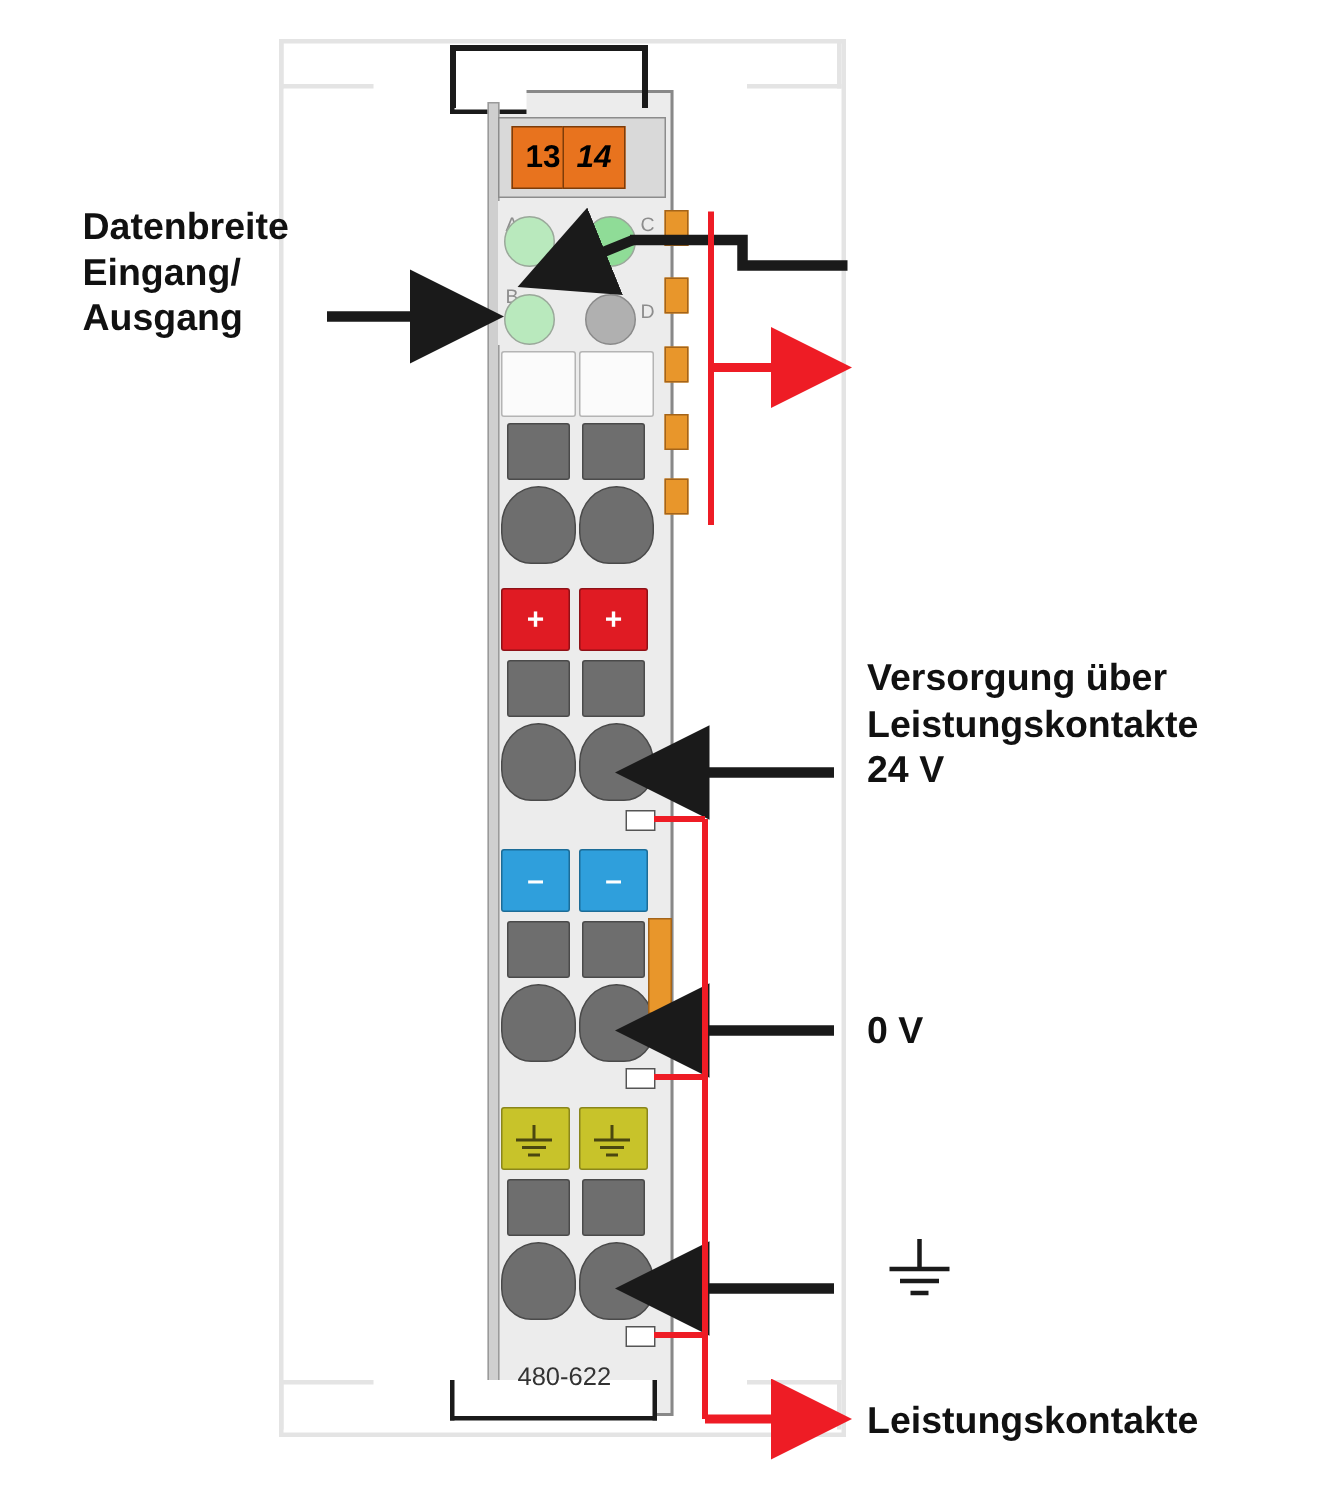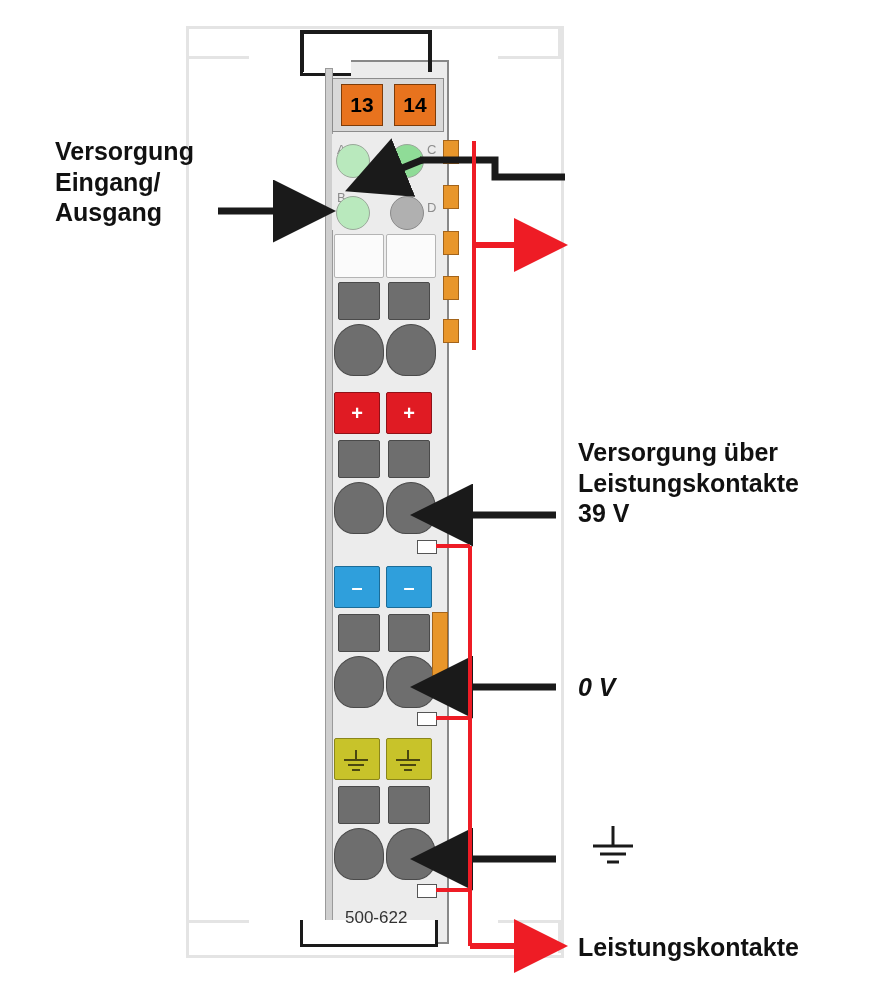--- a/index.html
+++ b/index.html
@@ -178,21 +178,21 @@
   <div class="topcap" style="left:300px; top:30px; width:48px; height:40px; border-right:none; background:#ffffff;"></div>
   <div class="abs" style="left:300px; top:30px; width:132px; height:4px; background:#1a1a1a;"></div>
   <div class="abs" style="left:300px; top:30px; width:4px; height:42px; background:#1a1a1a;"></div>
   <div class="abs" style="left:428px; top:30px; width:4px; height:42px; background:#1a1a1a;"></div>
   <div class="abs" style="left:325px; top:68px; width:6px; height:876px; background:#cfcfcf; border:1px solid #9a9a9a;"></div>
 
   <div class="abs" style="left:300px; top:920px; width:132px; height:24px; border:3px solid #1a1a1a; border-top:none; background:#ffffff;"></div>
 
   <div class="numplate" style="left:332px; top:78px; width:110px; height:52px;"></div>
   <div class="numbox" style="left:341px; top:84px; width:40px; height:40px; line-height:40px;">13</div>
-  <div class="numbox" style="left:394px; top:84px; width:40px; height:40px; line-height:40px;">14</div>
+  <div class="numbox" style="left:375px; top:84px; width:40px; height:40px; line-height:40px;font-style:italic;">14</div>
 
   <div class="abs" style="left:332px; top:134px; width:110px; height:96px; background:#ececec;"></div>
   <div class="ledtxt" style="left:337px; top:142px;">A</div>
   <div class="ledtxt" style="left:337px; top:190px;">B</div>
   <div class="ledtxt" style="left:427px; top:142px;">C</div>
   <div class="ledtxt" style="left:427px; top:200px;">D</div>
 
   <div class="led green" style="left:336px; top:144px; width:32px; height:32px;"></div>
   <div class="led greenmid" style="left:390px; top:144px; width:32px; height:32px;"></div>
   <div class="led green" style="left:336px; top:196px; width:32px; height:32px;"></div>
@@ -227,21 +227,21 @@
 
   <div class="yellowbox" style="left:334px; top:738px; width:44px; height:40px;"></div>
   <div class="yellowbox" style="left:386px; top:738px; width:44px; height:40px;"></div>
 
   <div class="graybox" style="left:338px; top:786px; width:40px; height:36px;"></div>
   <div class="graybox" style="left:388px; top:786px; width:40px; height:36px;"></div>
 
   <div class="clamp" style="left:334px; top:828px; width:48px; height:50px;"></div>
   <div class="clamp" style="left:386px; top:828px; width:48px; height:50px;"></div>
 
-  <div class="partno" style="left:345px; top:908px;">500-622</div>
+  <div class="partno" style="left:345px; top:908px;">480-622</div>
 
   <div class="datacontact" style="left:443px; top:140px; width:14px; height:22px;"></div>
   <div class="datacontact" style="left:443px; top:185px; width:14px; height:22px;"></div>
   <div class="datacontact" style="left:443px; top:231px; width:14px; height:22px;"></div>
   <div class="datacontact" style="left:443px; top:276px; width:14px; height:22px;"></div>
   <div class="datacontact" style="left:443px; top:319px; width:14px; height:22px;"></div>
 
   <div class="datacontact" style="left:432px; top:612px; width:14px; height:62px;"></div>
 
   <div class="notch" style="left:417px; top:540px;"></div>
@@ -292,22 +292,22 @@
       <line x1="352" y1="770" x2="360" y2="770"></line>
     </g>
     <g stroke="#4a4710" stroke-width="2" fill="none">
       <line x1="408" y1="750" x2="408" y2="760"></line>
       <line x1="396" y1="760" x2="420" y2="760"></line>
       <line x1="400" y1="765" x2="416" y2="765"></line>
       <line x1="404" y1="770" x2="412" y2="770"></line>
     </g>
   </svg>
 
-  <div class="label" style="left:55px; top:136px; width:230px; text-align:left;">Versorgung
+  <div class="label" style="left:55px; top:136px; width:230px; text-align:left;">Datenbreite
 Eingang/
 Ausgang</div>
   <div class="label" style="left:578px; top:437px; width:260px;">Versorgung über
 Leistungskontakte
-39 V</div>
-  <div class="label" style="left:578px; top:672px;font-style:italic;">0 V</div>
+24 V</div>
+  <div class="label" style="left:578px; top:672px;">0 V</div>
   <div class="label" style="left:578px; top:932px;">Leistungskontakte</div>
 
 </div>
 
 </body></html>

